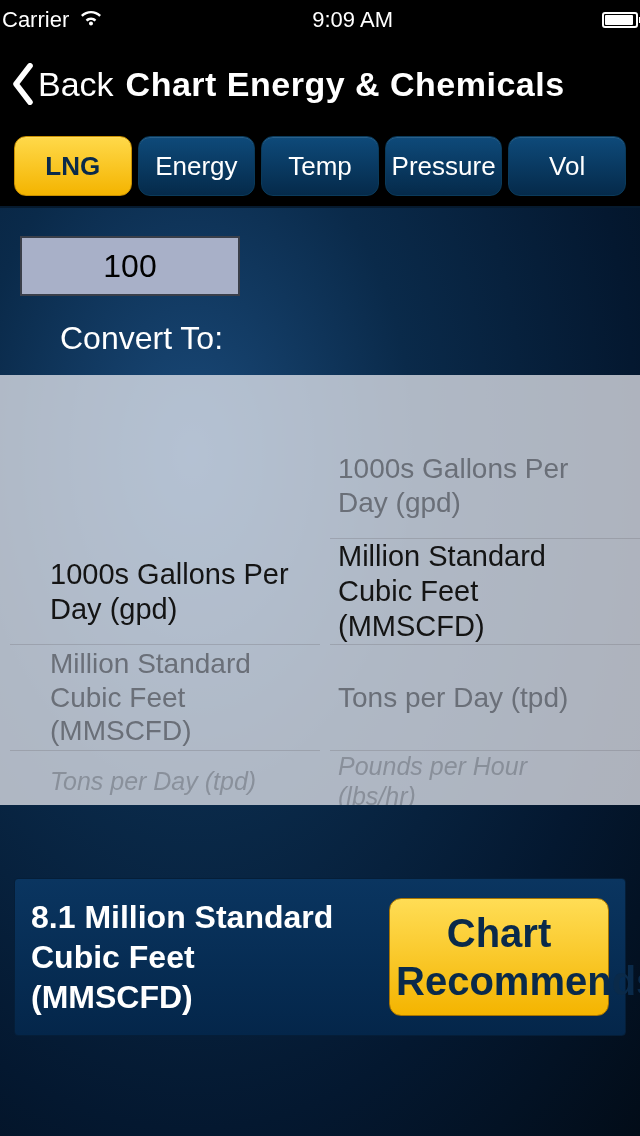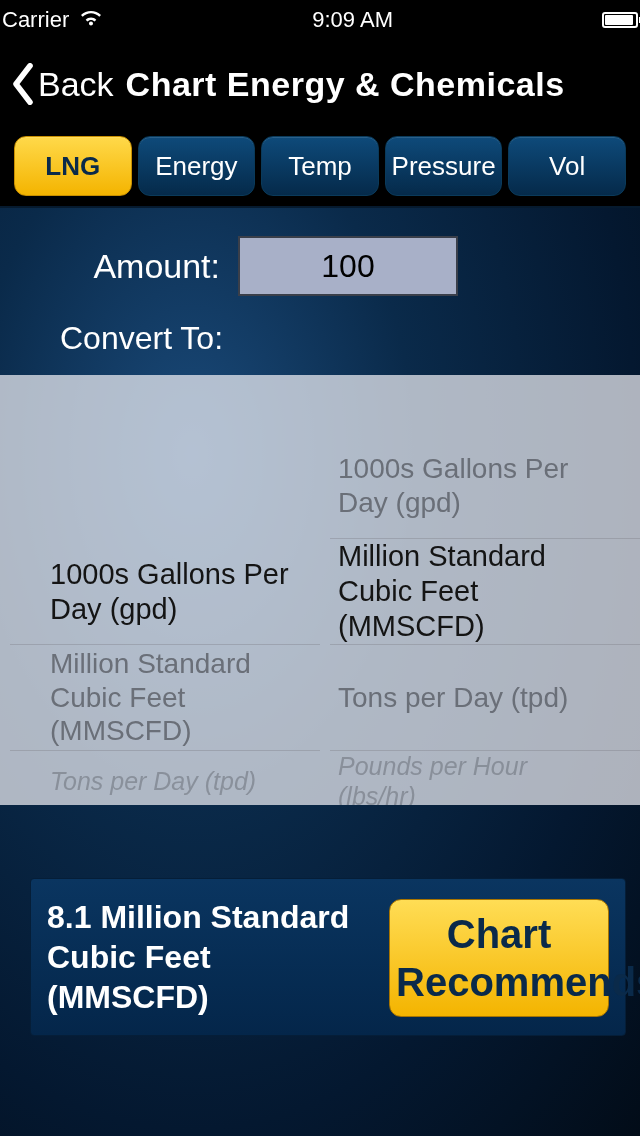--- a/index.html
+++ b/index.html
@@ -123,26 +123,26 @@
     line-height: 1.2;
   }
   .picker-item.selected { color: #141414; font-size: 29px; font-weight: 500; }
   .picker-item.far { color: rgba(106,111,120,0.55); font-size: 25px; font-style: italic; }
   .picker-col.col-right .picker-item { padding-left: 8px; padding-right: 32px; }
   .picker-col.col-left .picker-item { padding-left: 40px; padding-right: 8px; }
 
   
   .result-wrap {
     position: absolute;
-    left: 30px; right: 14px; bottom: 100px;
+    left: 14px; right: 14px; bottom: 100px;
     background: linear-gradient(#0a3560, #04264a);
     border: 1px solid #051e38;
     border-radius: 4px;
     padding: 18px 16px;
-    display: flex; align-items: flex-end; gap: 32px;
+    display: flex; align-items: center; gap: 32px;
   }
   .result-text {
     flex: 1;
     font-size: 32px;
     font-weight: 700;
     line-height: 1.25;
     color: #fff;
   }
   .recommend-btn {
     width: 220px;
@@ -191,21 +191,20 @@
 
 <div class="tab-row">
   <div class="tab active">LNG</div>
   <div class="tab">Energy</div>
   <div class="tab">Temp</div>
   <div class="tab">Pressure</div>
   <div class="tab">Vol</div>
 </div>
 
 <div class="amount-row">
-  <div class="amount-label">Amount:</div>
   <input class="amount-input" value="100" style="">
 </div>
 
 <div class="convert-labels">
   <div>Convert To:</div>
 </div>
 
 <div class="picker-area">
   <div class="picker-cols">
     <div class="picker-col col-left">

